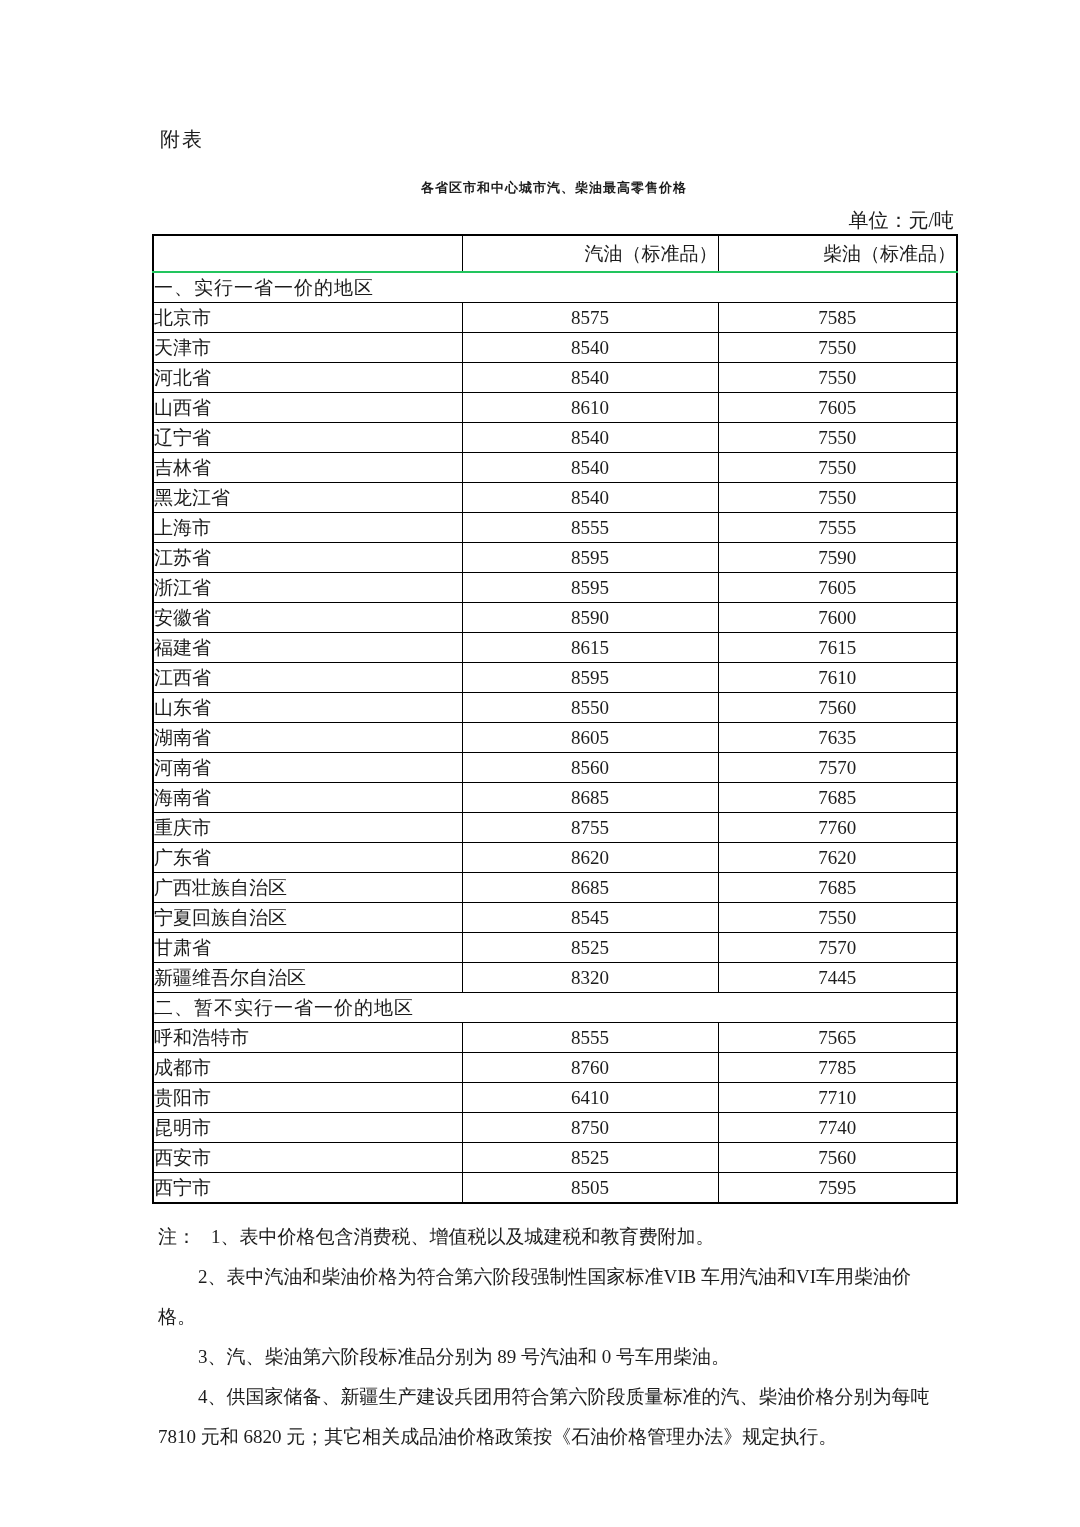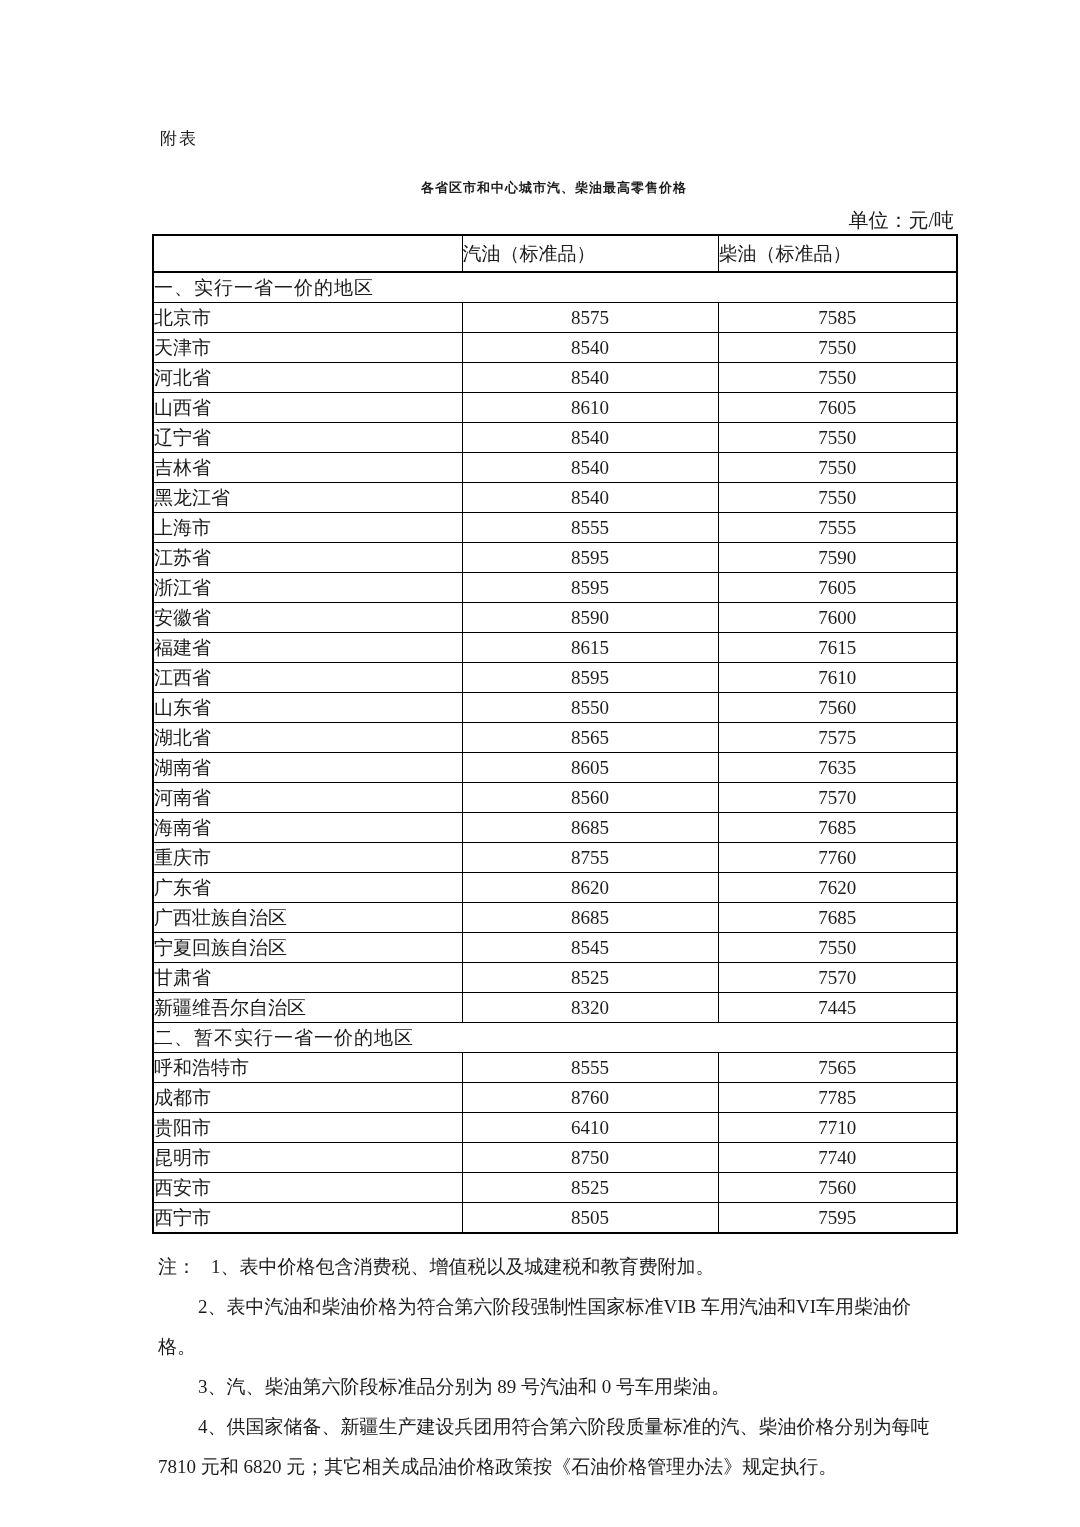--- a/index.html
+++ b/index.html
@@ -17,21 +17,21 @@
   }
   .content {
     position: absolute;
     left: 152px;
     top: 0;
     width: 804px;
     padding-top: 126px;
     box-sizing: border-box;
   }
   .attachment-label {
-    font-size: 17px;
+    font-size: 20px;
     line-height: 26px;
     padding-left: 8px;
     letter-spacing: 2px;
   }
   .doc-title {
     margin-top: 22px;
     text-align: center;
     font-family: "Liberation Sans", "DejaVu Sans", sans-serif;
     font-weight: 700;
     font-size: 13px;
@@ -59,22 +59,22 @@
   table.price-table td {
     border: 1px solid #000;
     font-size: 19px;
     font-weight: normal;
     padding: 0;
     overflow: hidden;
     white-space: nowrap;
   }
   table.price-table thead th {
     height: 35px;
-    text-align: left;
-    border-bottom: 2px solid #000000;
+    text-align: right;
+    border-bottom: 2px solid #22c55e;
   }
   table.price-table td { height: 29px; }
   td.section-cell {
     text-align: left;
     padding-left: 17px;
     letter-spacing: 1px;
   }
   td.region-cell {
     text-align: left;
     padding-left: 78px;
@@ -185,25 +185,20 @@
           <td class="region-cell">江西省</td>
           <td class="price-cell">8595</td>
           <td class="price-cell">7610</td>
         </tr>
         <tr>
           <td class="region-cell">山东省</td>
           <td class="price-cell">8550</td>
           <td class="price-cell">7560</td>
         </tr>
         <tr>
-          <td class="region-cell">湖北省</td>
-          <td class="price-cell">8565</td>
-          <td class="price-cell">7575</td>
-        </tr>
-        <tr>
           <td class="region-cell">湖南省</td>
           <td class="price-cell">8605</td>
           <td class="price-cell">7635</td>
         </tr>
         <tr>
           <td class="region-cell">河南省</td>
           <td class="price-cell">8560</td>
           <td class="price-cell">7570</td>
         </tr>
         <tr>

